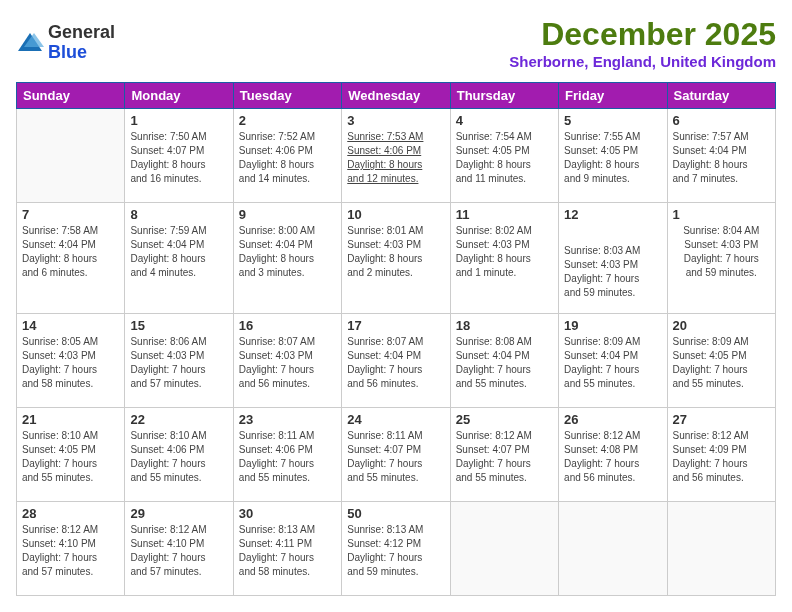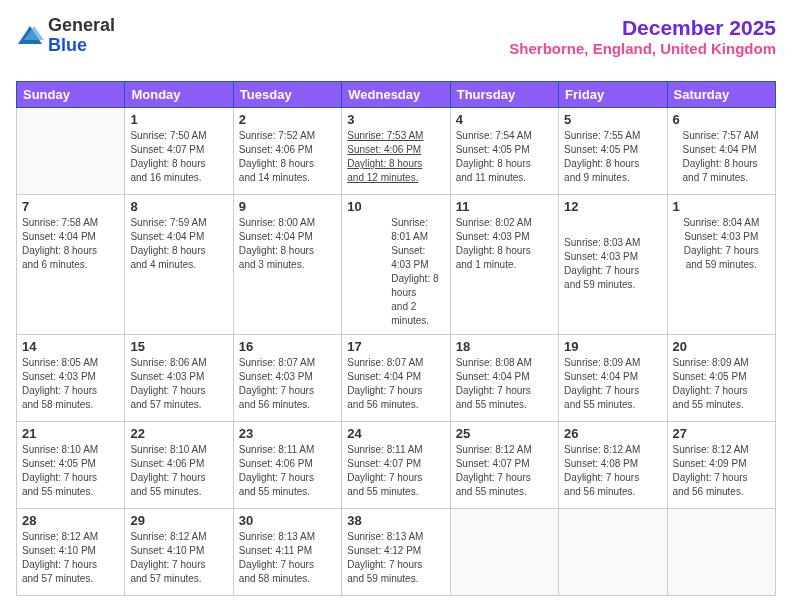--- a/index.html
+++ b/index.html
@@ -13,22 +13,22 @@
     .page {
       width: 792px;
       height: 612px;
       padding: 16px;
       display: flex;
       flex-direction: column;
     }
     .header {
       display: flex;
       justify-content: space-between;
-      align-items: flex-start;
-      margin-bottom: 24px;
+      align-items: center;
+      margin-bottom: 12px;
     }
     .logo {
       display: flex;
       align-items: center;
     }
     .logo-text {
       font-size: 18px;
       font-weight: bold;
       line-height: 1.1;
     }
@@ -36,38 +36,38 @@
     .logo-blue { color: #1d4ed8; }
     .logo-icon {
       width: 28px;
       height: 28px;
       margin-right: 4px;
     }
     .title-block {
       text-align: right;
     }
     .month-year {
-      font-size: 21px;
+      font-size: 32px;
       font-weight: bold;
-      color: #6d28d9;
+      color: #4d7c0f;
     }
     .location {
       font-size: 15px;
-      color: #ec4899;
+      color: #6d28d9;
       font-weight: bold;
     }
     .calendar {
       flex: 1;
       border: 1px solid #ccc;
       border-collapse: collapse;
       width: 100%;
       table-layout: fixed;
     }
     .calendar th {
-      background: #8b5cf6;
+      background: #a21caf;
       color: #fff;
       text-align: left;
       padding: 5px 6px;
       font-size: 13px;
       border: 1px solid #1a5da5;
     }
     .calendar td {
       border: 1px solid #ccc;
       vertical-align: top;
       padding: 4px 5px;
@@ -159,21 +159,21 @@
           </td>
           <td>
             <span class="day-num">5</span>
             <div class="day-info" style="white-space: pre-line;">Sunrise: 7:55 AM
 Sunset: 4:05 PM
 Daylight: 8 hours
 and 9 minutes.</div>
           </td>
           <td>
             <span class="day-num">6</span>
-            <div class="day-info" style="white-space: pre-line; margin-left: 10px;">Sunrise: 7:57 AM
+            <div class="day-info" style="white-space: pre-line;">Sunrise: 7:57 AM
 Sunset: 4:04 PM
 Daylight: 8 hours
 and 7 minutes.</div>
           </td>
         </tr>
         <tr class="week-row">
           <td>
             <span class="day-num">7</span>
             <div class="day-info" style="white-space: pre-line;">Sunrise: 7:58 AM
 Sunset: 4:04 PM
@@ -189,21 +189,21 @@
           </td>
           <td>
             <span class="day-num">9</span>
             <div class="day-info" style="white-space: pre-line;">Sunrise: 8:00 AM
 Sunset: 4:04 PM
 Daylight: 8 hours
 and 3 minutes.</div>
           </td>
           <td>
             <span class="day-num">10</span>
-            <div class="day-info" style="white-space: pre-line; margin-left: 44px;">Sunrise: 8:01 AM
+            <div class="day-info" style="white-space: pre-line;">Sunrise: 8:01 AM
 Sunset: 4:03 PM
 Daylight: 8 hours
 and 2 minutes.</div>
           </td>
           <td>
             <span class="day-num">11</span>
             <div class="day-info" style="white-space: pre-line;">Sunrise: 8:02 AM
 Sunset: 4:03 PM
 Daylight: 8 hours
 and 1 minute.</div>
@@ -341,21 +341,21 @@
 and 57 minutes.</div>
           </td>
           <td>
             <span class="day-num">30</span>
             <div class="day-info" style="white-space: pre-line;">Sunrise: 8:13 AM
 Sunset: 4:11 PM
 Daylight: 7 hours
 and 58 minutes.</div>
           </td>
           <td>
-            <span class="day-num">38</span>
+            <span class="day-num">50</span>
             <div class="day-info" style="white-space: pre-line;">Sunrise: 8:13 AM
 Sunset: 4:12 PM
 Daylight: 7 hours
 and 59 minutes.</div>
           </td>
           <td class="empty-cell"></td>
           <td class="empty-cell"></td>
           <td class="empty-cell"></td>
         </tr>
       </tbody>

